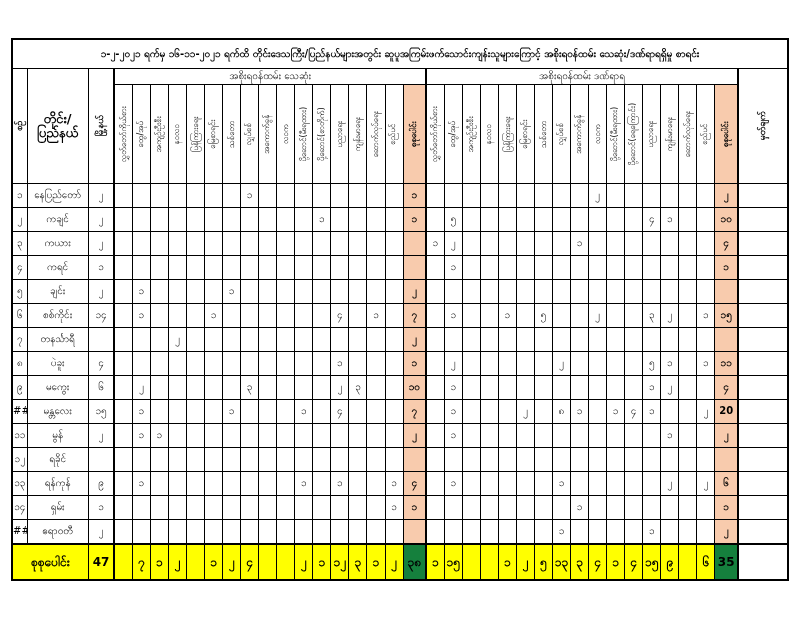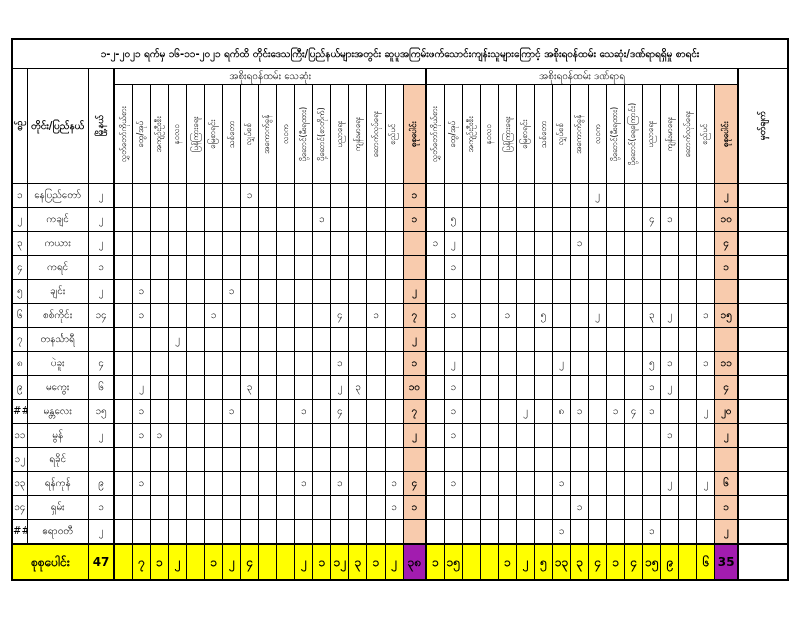--- a/index.html
+++ b/index.html
@@ -11,21 +11,21 @@
     font-size:10px;line-height:1.05;overflow:hidden;}
   td.title-cell{height:28px;font-weight:bold;font-size:11px;overflow:visible;}
   td.grp{height:15px;font-size:9px;font-weight:normal;}
   td.vhead{height:98px;}
   .vt{display:flex;align-items:center;justify-content:center;width:100%;height:98px;}
   .vt>span{transform:rotate(-90deg);white-space:nowrap;font-size:8px;display:block;}
   .vt>span.big{font-size:9px;font-weight:bold;}
   td.total-col{background:#F8CBAD;font-weight:bold;}
   tr.data-row td{height:23px;}
   tr.totals-row td{height:34px;background:#FFFF00;font-weight:bold;font-size:12px;border-top:2px solid #000;}
-  tr.totals-row td.total-col{background:#a21caf;}
+  tr.totals-row td.total-col{background:#15803d;}
   tr.totals-row td.remark-blank{background:#fff;}
   td.region{font-size:9px;}
   td.num{font-size:10px;}
   .thickL{border-left:2px solid #000 !important;}
 </style>
 </head>
 <body>
 
 <div class="sheet">
   <table class="rpt">
@@ -72,21 +72,21 @@
     <tbody>
       <tr>
         <td class="title-cell" colspan="38">၁-၂-၂၀၂၁ ရက်မှ ၁၆-၁၁-၂၀၂၁ ရက်ထိ တိုင်းဒေသကြီး/ပြည်နယ်များအတွင်း ဆူပူအကြမ်းဖက်သောင်းကျန်းသူများကြောင့် အစိုးရဝန်ထမ်း သေဆုံး/ဒဏ်ရာရရှိမှု စာရင်း</td>
       </tr>
       <tr>
         <td class="vhead" rowspan="2">
             <div class="vt">
               <span class="big">စဉ်</span>
             </div>
           </td>
-        <td class="vhead" rowspan="2" style="font-size:10px;font-weight:bold;">တိုင်း/ပြည်နယ်</td>
+        <td class="vhead" rowspan="2" style="font-size:13px;font-weight:bold;">တိုင်း/ပြည်နယ်</td>
         <td class="vhead" rowspan="2">
             <div class="vt">
               <span class="big">မြို့နယ်</span>
             </div>
           </td>
         <td class="grp thickL" colspan="17">အစိုးရဝန်ထမ်း သေဆုံး</td>
         <td class="grp thickL" colspan="17">အစိုးရဝန်ထမ်း ဒဏ်ရာရ</td>
         <td class="vhead thickL" rowspan="2">
             <div class="vt">
               <span class="big">မှတ်ချက်</span>
@@ -657,21 +657,21 @@
           <td class="num"></td>
           <td class="num">၈</td>
           <td class="num">၁</td>
           <td class="num"></td>
           <td class="num">၁</td>
           <td class="num">၄</td>
           <td class="num">၁</td>
           <td class="num"></td>
           <td class="num"></td>
           <td class="num">၂</td>
-          <td class="num total-col">၂၀</td>
+          <td class="num total-col">20</td>
           <td class="thickL"></td>
         </tr>
         <tr class="data-row">
           <td class="num">၁၁</td>
           <td class="region">မွန်</td>
           <td class="num">၂</td>
           <td class="num thickL"></td>
           <td class="num">၁</td>
           <td class="num">၁</td>
           <td class="num"></td>

